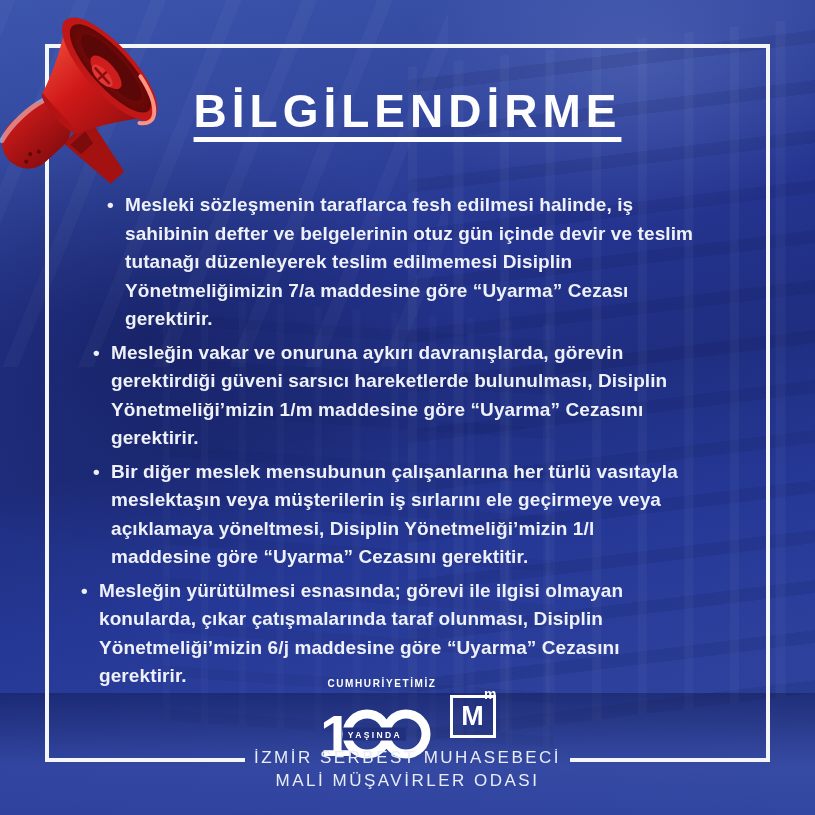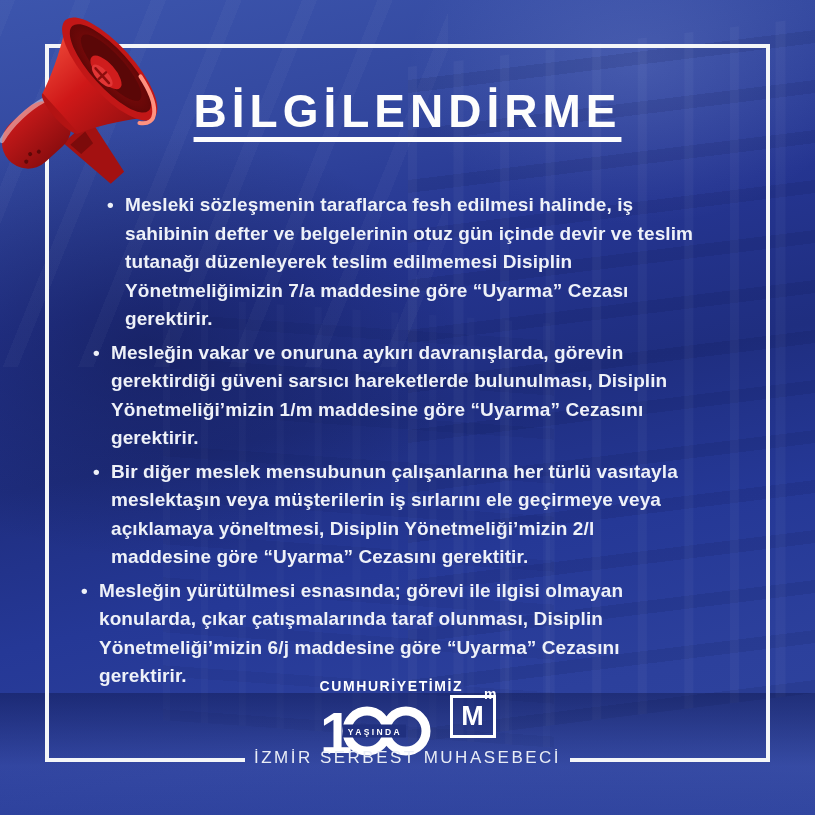--- a/index.html
+++ b/index.html
@@ -64,22 +64,22 @@
   .bullet-item .txt{display:block;white-space:pre-line;}
   .bullet-item:nth-child(1){padding-left:80px;} .bullet-item:nth-child(1) .dot{left:62px;}
   .bullet-item:nth-child(2){padding-left:66px;} .bullet-item:nth-child(2) .dot{left:48px;}
   .bullet-item:nth-child(3){padding-left:66px;} .bullet-item:nth-child(3) .dot{left:48px;}
   .bullet-item:nth-child(4){padding-left:54px;} .bullet-item:nth-child(4) .dot{left:36px;}
   
   .logo-wrap{position:absolute;top:678px;left:50%;transform:translateX(-50%);z-index:4;
     display:flex;align-items:flex-start;}
   .hundred-block{position:relative;width:125px;}
   .logo-top-label{
-    width:100%;text-align:left;color:#fff;font-size:14px;font-weight:700;
-    letter-spacing:1.6px;margin-bottom:12px;white-space:nowrap;
+    width:100%;text-align:center;color:#fff;font-size:10px;font-weight:700;
+    letter-spacing:1.6px;margin-bottom:20px;white-space:nowrap;
   }
   .hundred-svg{display:block;width:125px;height:50px;}
   .m-box{
     position:relative;margin-left:5px;margin-top:17px;width:40px;height:37px;
     border:3px solid #fff;display:flex;align-items:center;justify-content:center;
   }
   .m-box .m{color:#fff;font-size:27px;font-weight:700;line-height:1;}
   .m-box .m-sup{position:absolute;top:-12px;right:-4px;color:#fff;font-size:14px;font-weight:700;}
   
   .org{
@@ -160,21 +160,21 @@
     <span class="dot">•</span>
     <span class="txt">Mesleğin vakar ve onuruna aykırı davranışlarda, görevin
 gerektirdiği güveni sarsıcı hareketlerde bulunulması, Disiplin
 Yönetmeliği’mizin 1/m maddesine göre “Uyarma” Cezasını
 gerektirir.</span>
   </div>
   <div class="bullet-item">
     <span class="dot">•</span>
     <span class="txt">Bir diğer meslek mensubunun çalışanlarına her türlü vasıtayla
 meslektaşın veya müşterilerin iş sırlarını ele geçirmeye veya
-açıklamaya yöneltmesi, Disiplin Yönetmeliği’mizin 2/l
+açıklamaya yöneltmesi, Disiplin Yönetmeliği’mizin 1/l
 maddesine göre “Uyarma” Cezasını gerektitir.</span>
   </div>
   <div class="bullet-item">
     <span class="dot">•</span>
     <span class="txt">Mesleğin yürütülmesi esnasında; görevi ile ilgisi olmayan
 konularda, çıkar çatışmalarında taraf olunması, Disiplin
 Yönetmeliği’mizin 6/j maddesine göre “Uyarma” Cezasını
 gerektirir.</span>
   </div>
 </div>
@@ -191,13 +191,14 @@
     </svg>
   </div>
   <div class="m-box">
     <span class="m">M</span>
     <span class="m-sup">m</span>
   </div>
 </div>
 
 <div class="org">
   <div>İZMİR SERBEST MUHASEBECİ</div>
+  <div>MALİ MÜŞAVİRLER ODASI</div>
 </div>
 
 </body></html>

